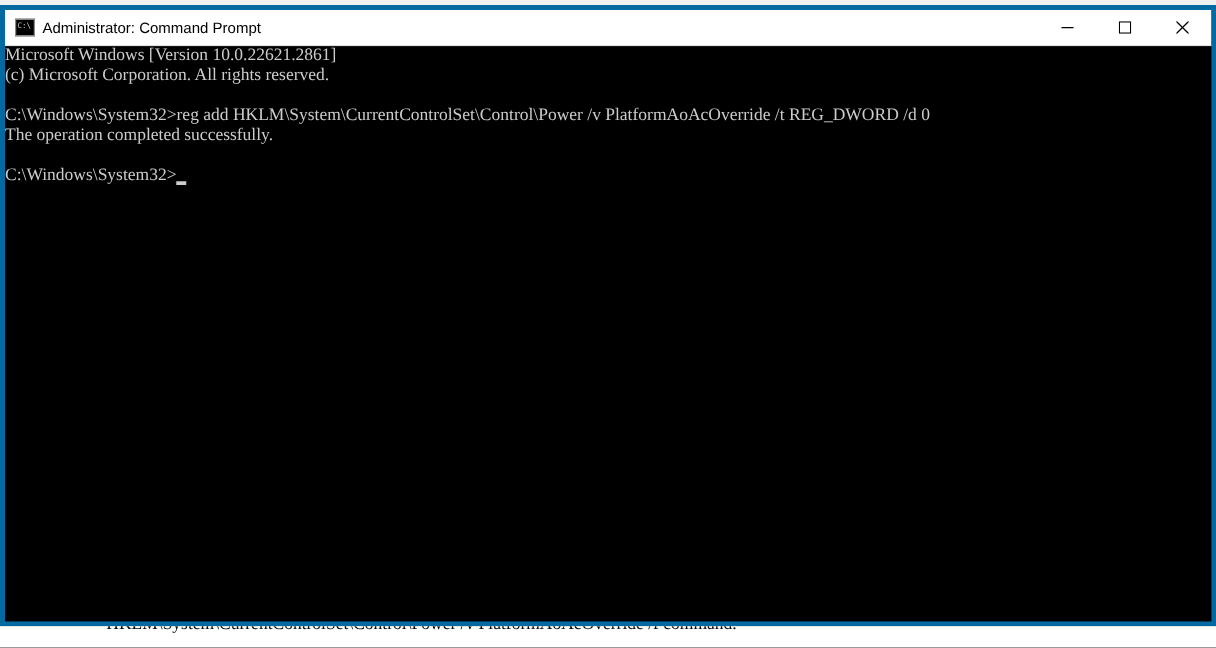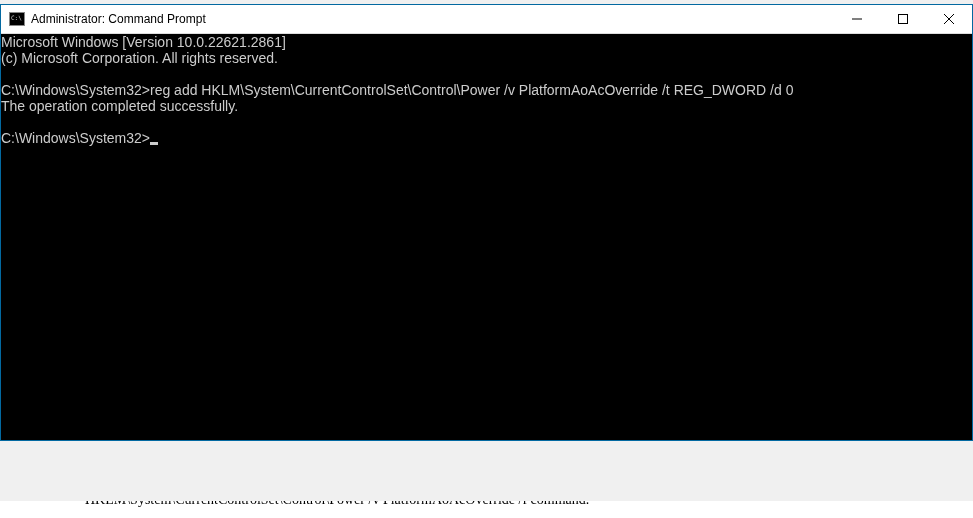--- a/index.html
+++ b/index.html
@@ -14,22 +14,22 @@
       height: 518px;
       overflow: hidden;
       position: relative;
     }
     .window {
       position: absolute;
       top: 4px;
       left: 0;
       right: 0;
       background: #000;
-      border: 1px solid #0369a1;
-      height: 437px;
+      border: 4px solid #0369a1;
+      height: 497px;
     }
     .titlebar {
       background: #fff;
       height: 29px;
       display: flex;
       align-items: center;
       justify-content: space-between;
       border-bottom: 1px solid #ddd;
     }
     .title-left {
@@ -71,21 +71,21 @@
       display: flex;
       align-items: center;
       justify-content: center;
       font-size: 10px;
       color: #000;
       cursor: pointer;
     }
     .console {
       background: #000;
       color: #ccc;
-      font-family: Liberation Sans, sans-serif;
+      font-family: Liberation Serif, serif;
       font-size: 14px;
       line-height: 16px;
       padding: 0;
       height: calc(100% - 29px);
       overflow: hidden;
       white-space: pre;
     }
     .console-line {
       white-space: pre-wrap;
       word-break: break-all;

